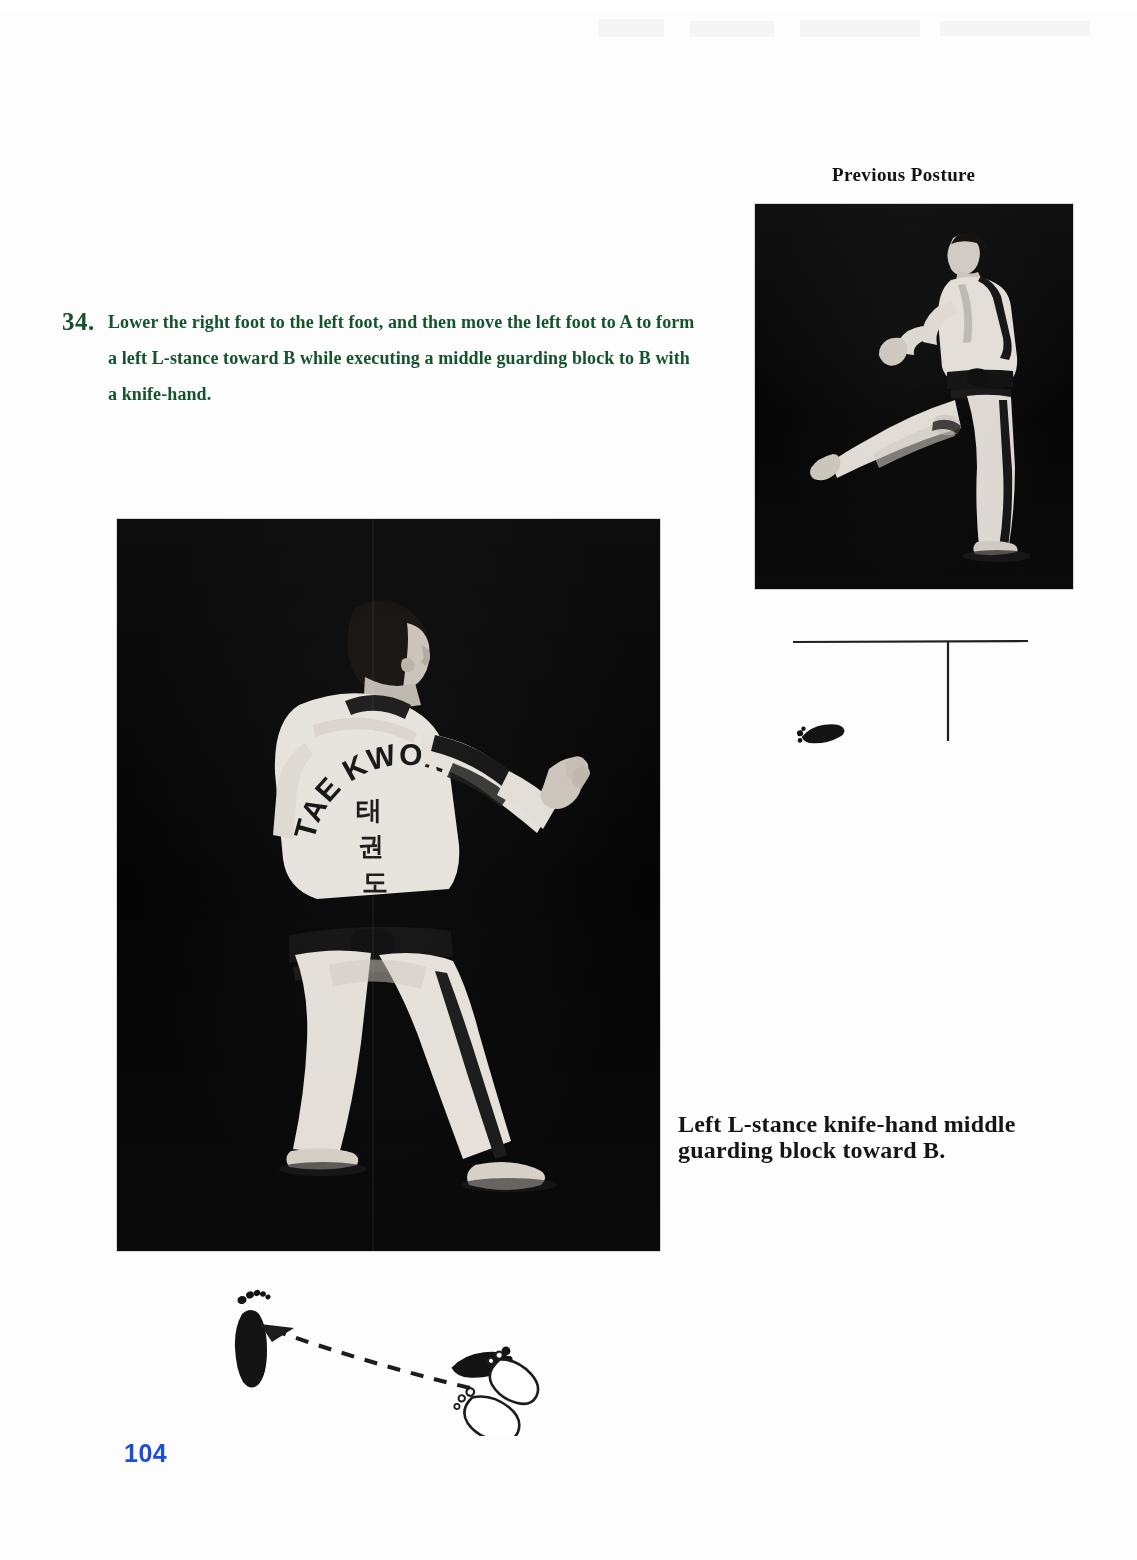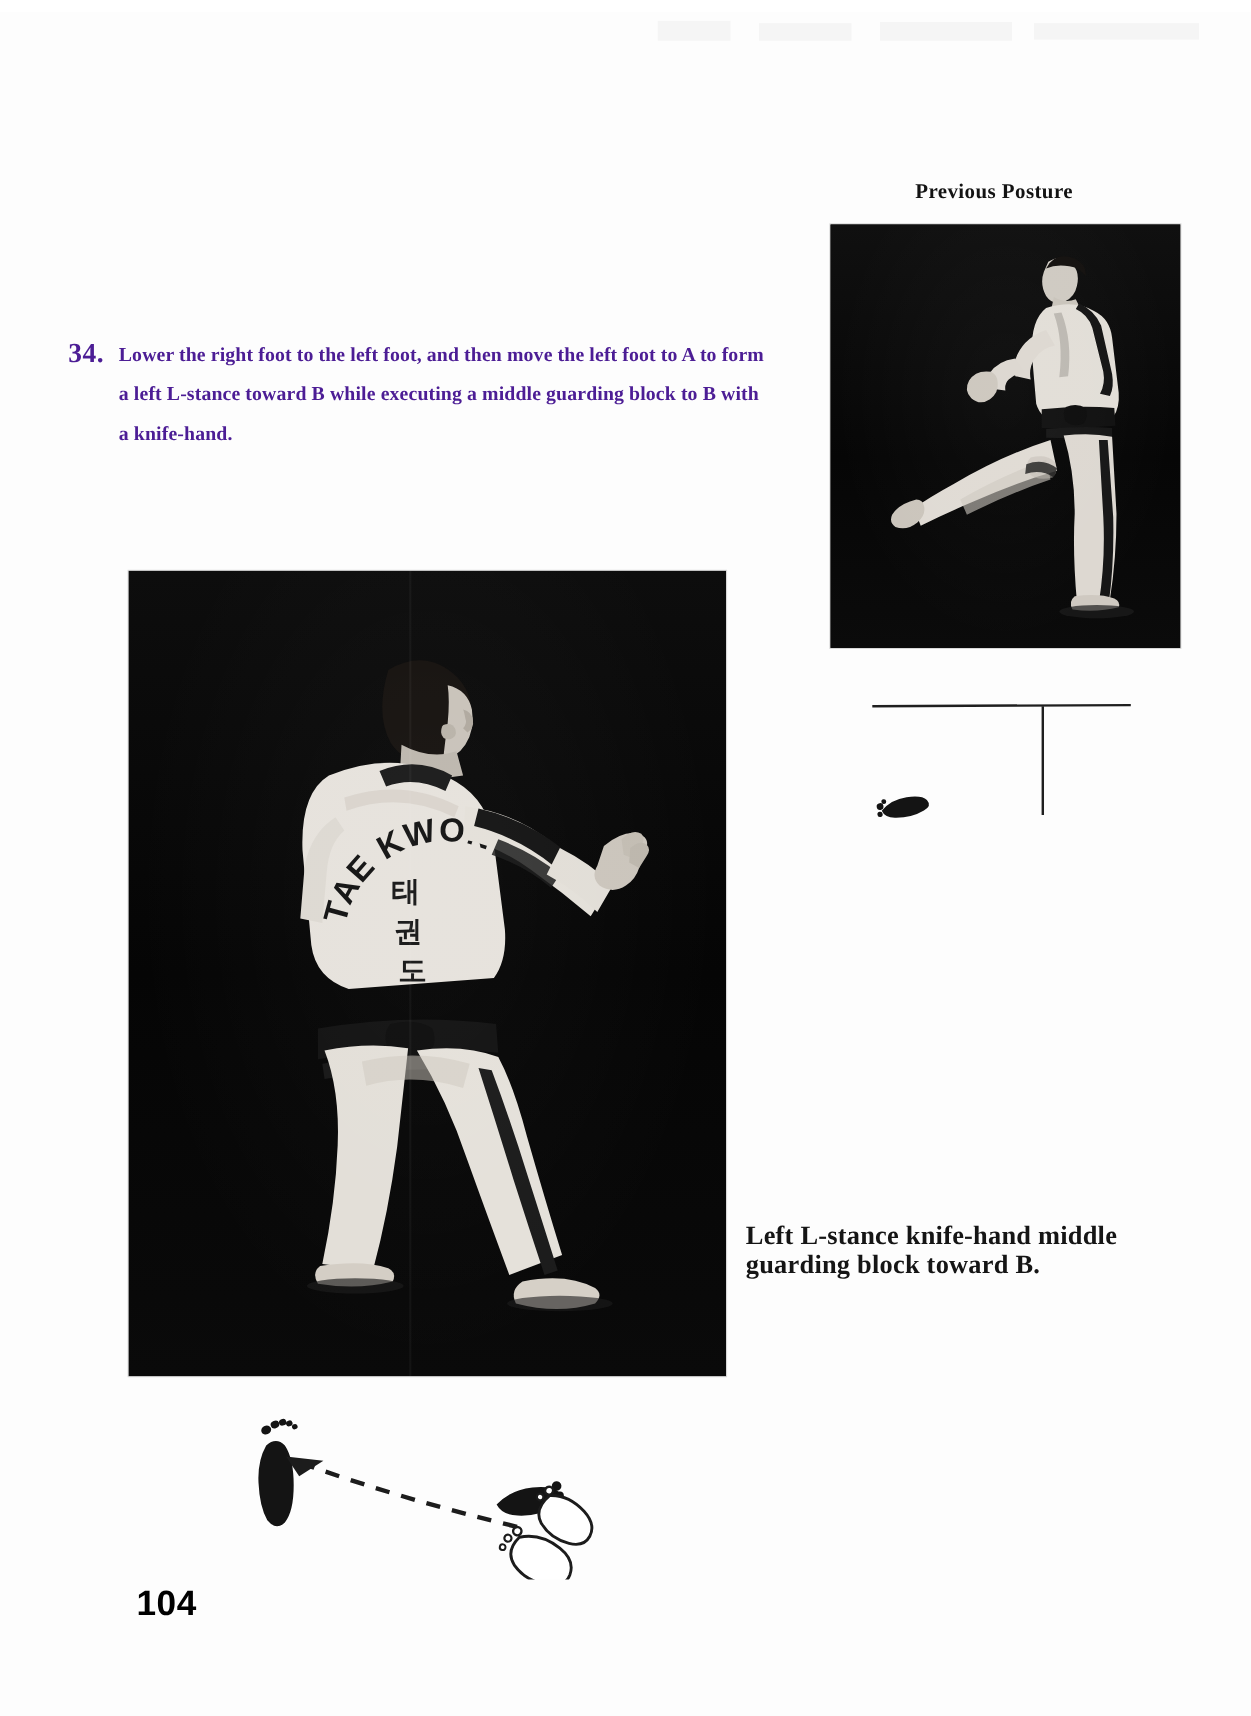--- a/index.html
+++ b/index.html
@@ -27,21 +27,21 @@
   }
 
   
   #instruction {
     position: absolute;
     left: 62px;
     top: 293px;
     width: 640px;
     display: flex;
     align-items: flex-start;
-    color: #4c1d95;
+    color: #14532d;
   }
   #instruction .num {
     font-size: 25px;
     font-weight: bold;
     font-family: "Liberation Serif", serif;
     letter-spacing: .5px;
     width: 46px;
     flex: 0 0 46px;
     line-height: 36px;
   }
@@ -134,23 +134,23 @@
     width: 380px;
     height: 160px;
   }
 
   
   #page-number {
     position: absolute;
     left: 124px;
     top: 1428px;
     font-family: "Liberation Sans", sans-serif;
-    font-size: 32px;
-    font-weight: bold;
-    color: #000000;
+    font-size: 25px;
+    font-weight: bold;
+    color: #1d4ed8;
     letter-spacing: .5px;
   }
 </style>
 </head>
 <body>
 
 <div id="page">
 
   <div class="scan-artifact" style="left:598px; top:8px; width:66px; height:18px;"></div>
   <div class="scan-artifact" style="left:690px; top:10px; width:84px; height:16px;"></div>

